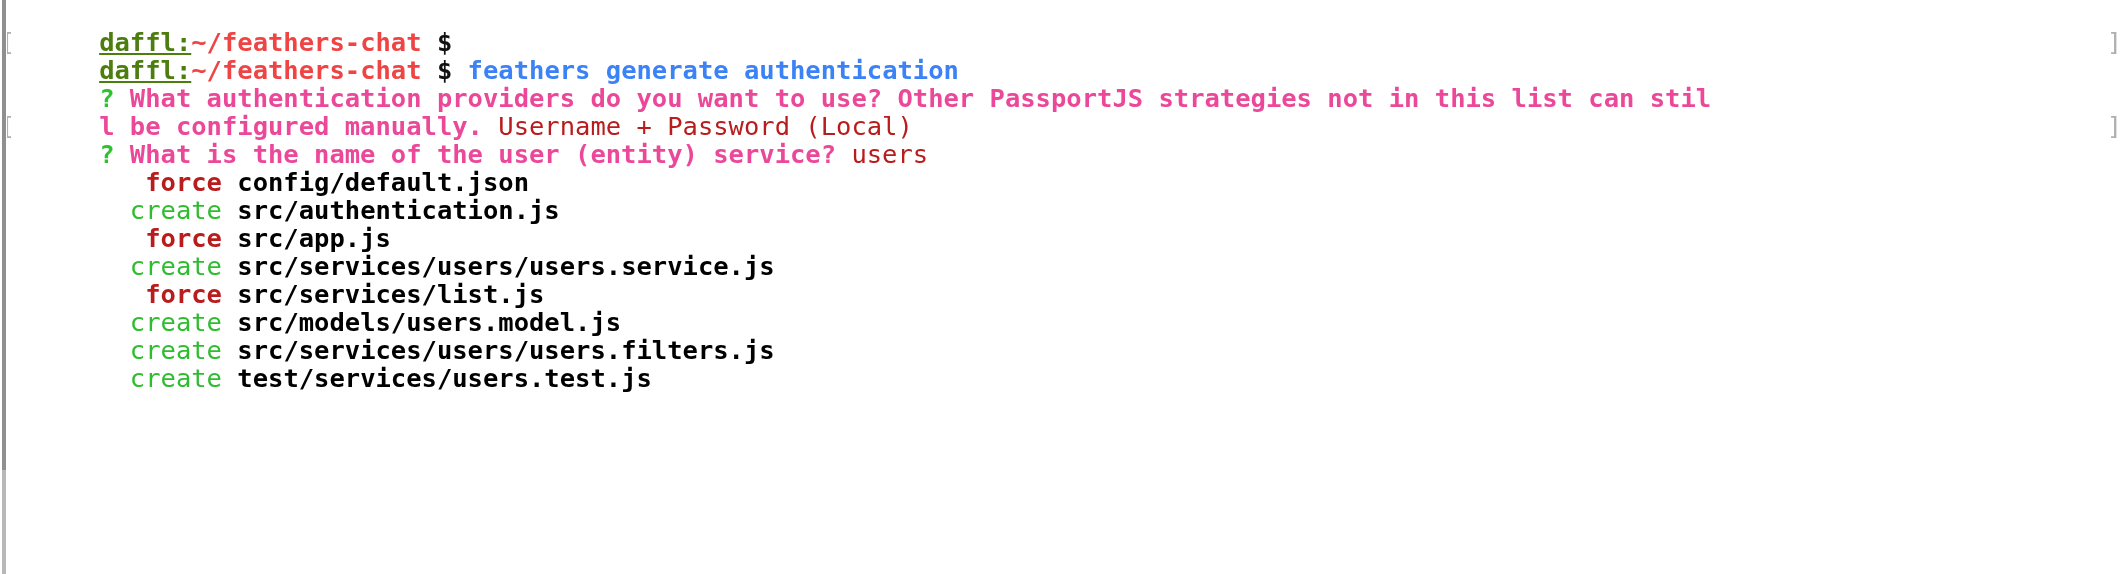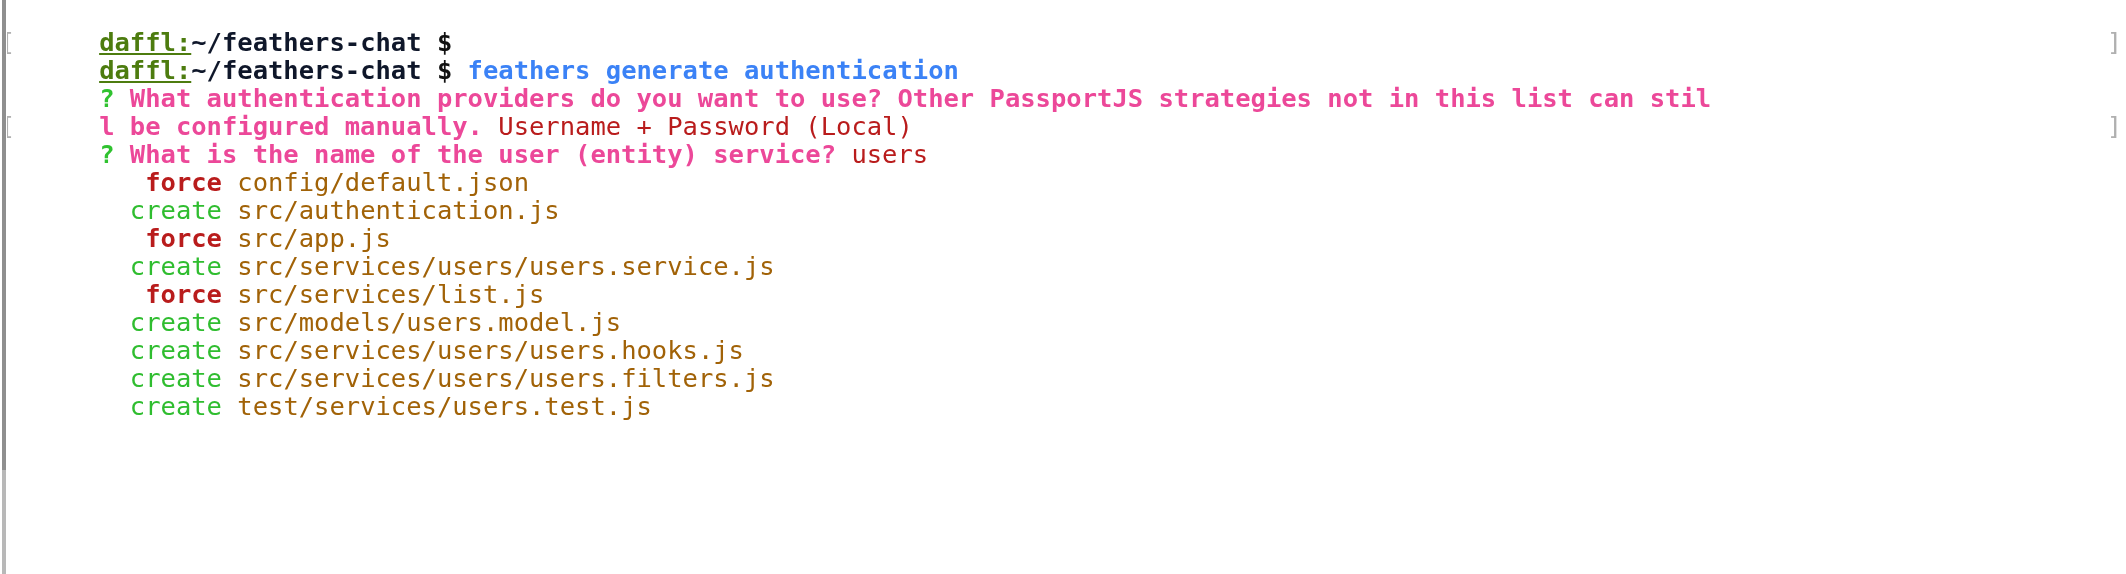--- a/index.html
+++ b/index.html
@@ -63,29 +63,29 @@
     line-height: 28px;
     white-space: pre;
     font-size: 25.5px;
     letter-spacing: 0px;
     font-weight: bold;
     color: #000000;
   }
 
   
   .c-user    { color: #4d7c0f; text-decoration: underline; }
-  .c-path    { color: #0f172a; }
+  .c-path    { color: #ef4444; }
   .c-dollar  { color: #111111; }
   .c-cmd     { color: #3b82f6; }
   .c-qmark   { color: #2fc22f; }
   .c-question{ color: #ec4899; }
   .c-answer  { color: #b91c1c; font-weight: normal; }
   .c-force   { color: #b91c1c; font-weight: bold; }
   .c-create  { color: #2fbd2f; font-weight: normal; }
-  .c-file    { color: #a16207; font-weight: normal; }
+  .c-file    { color: #000000; font-weight: bold; }
   .c-plain   { color: #111111; }
 
   
   .bracket-left {
     position: absolute;
     left: -7px;
     top: 0;
     color: #b0b0b0;
     font-weight: normal;
   }
@@ -142,22 +142,19 @@
     <div class="line">
       <span class="c-plain">  </span><span class="c-create">create</span><span class="c-plain"> </span><span class="c-file">src/services/users/users.service.js</span>
     </div>
     <div class="line">
       <span class="c-plain">   </span><span class="c-force">force</span><span class="c-plain"> </span><span class="c-file">src/services/list.js</span>
     </div>
     <div class="line">
       <span class="c-plain">  </span><span class="c-create">create</span><span class="c-plain"> </span><span class="c-file">src/models/users.model.js</span>
     </div>
     <div class="line">
-      <span class="c-plain">  </span><span class="c-create">create</span><span class="c-plain"> </span><span class="c-file">src/services/users/users.hooks.js</span>
-    </div>
-    <div class="line">
       <span class="c-plain">  </span><span class="c-create">create</span><span class="c-plain"> </span><span class="c-file">src/services/users/users.filters.js</span>
     </div>
     <div class="line">
       <span class="c-plain">  </span><span class="c-create">create</span><span class="c-plain"> </span><span class="c-file">test/services/users.test.js</span>
     </div>
   </div>
 </div>
 
 </body></html>

